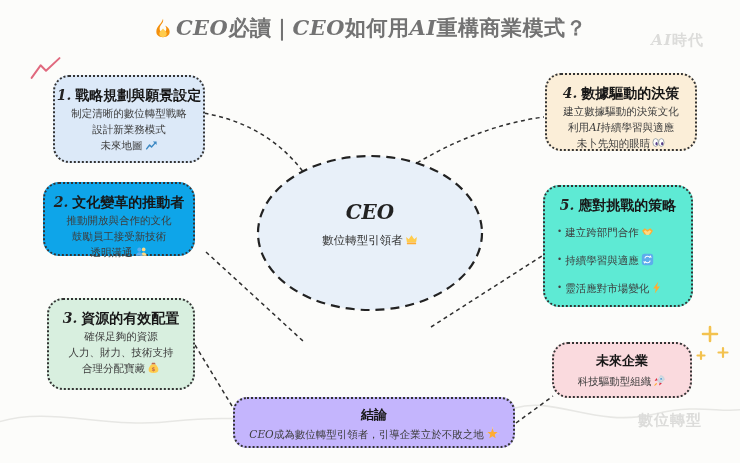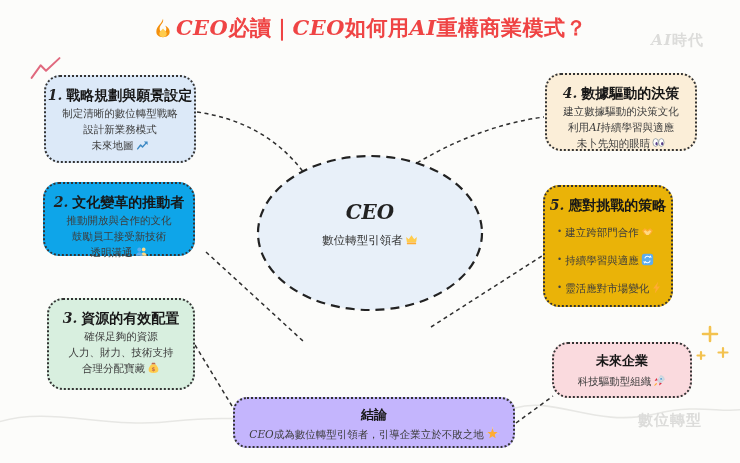--- a/index.html
+++ b/index.html
@@ -1,20 +1,20 @@
 <!DOCTYPE html>
 <html><head>
 <meta charset="utf-8">
 <style>
   html,body{margin:0;padding:0;}
   body{font-family:"Liberation Sans","DejaVu Sans",sans-serif;}
   .canvas{position:relative;width:740px;height:463px;background:#fcfcfa;overflow:hidden;}
 
   
-  .title{position:absolute;left:0;top:14px;width:100%;text-align:center;font-size:21px;font-weight:700;color:#ef4444;letter-spacing:.5px;}
+  .title{position:absolute;left:0;top:14px;width:100%;text-align:center;font-size:21px;font-weight:700;color:#737373;letter-spacing:.5px;}
   .title .ti{display:inline-block;width:20px;height:20px;vertical-align:-3px;margin-right:3px;}
   .lat{font-family:"DejaVu Serif","Liberation Serif",serif;font-style:italic;}
   .title .lat{font-weight:600;}
 
   
   .wm{position:absolute;color:#dcdcda;font-size:15px;font-weight:700;letter-spacing:1px;}
   .wm-tr{top:31px;right:36px;}
   .wm-br{top:411px;right:38px;}
 
   
@@ -23,25 +23,25 @@
   
   .box{position:absolute;box-sizing:border-box;border:2px dotted #333;border-radius:16px;text-align:center;}
   .b-title{font-size:14px;font-weight:700;color:#171717;margin-top:10px;}
   .b-num{font-family:"DejaVu Serif","Liberation Serif",serif;font-style:italic;font-weight:600;font-size:14px;margin-right:4px;color:#222;}
   .b-body{margin-top:0;font-size:10.5px;color:#3d3d3d;line-height:16px;}
   .line{white-space:nowrap;}
   .ic{display:inline-block;width:13px;height:13px;vertical-align:-2px;margin-left:2px;}
   .ic svg,.ti svg,.doodle svg{width:100%;height:100%;display:block;}
   .blt{font-size:9px;vertical-align:2px;margin-right:4px;color:#444;}
 
-  .box1{left:44px;top:75px;width:152px;height:88px;background:#dce9f8;}
+  .box1{left:53px;top:75px;width:152px;height:88px;background:#dce9f8;}
   .box2{left:43px;top:182px;width:152px;height:74px;background:#0ea5e9;}
   .box3{left:47px;top:298px;width:148px;height:92px;background:#d8efdf;}
   .box4{left:545px;top:73px;width:152px;height:78px;background:#fbeed8;}
-  .box5{left:543px;top:185px;width:130px;height:122px;background:#eab308;}
+  .box5{left:543px;top:185px;width:150px;height:122px;background:#5eead4;}
   .box5 .b-body{text-align:left;padding-left:13px;margin-top:8px;}
   .box5 .line{margin-bottom:11px;}
 
   .future{left:552px;top:342px;width:140px;height:56px;background:#fadade;}
   .future .b-title{margin-top:8px;font-size:13px;}
   .future .b-body{margin-top:3px;}
   .concl{left:233px;top:397px;width:282px;height:51px;background:#c4b5fd;border-radius:14px;}
   .concl .b-title{margin-top:7px;font-size:13px;}
   .concl .b-body{margin-top:2px;}
 

